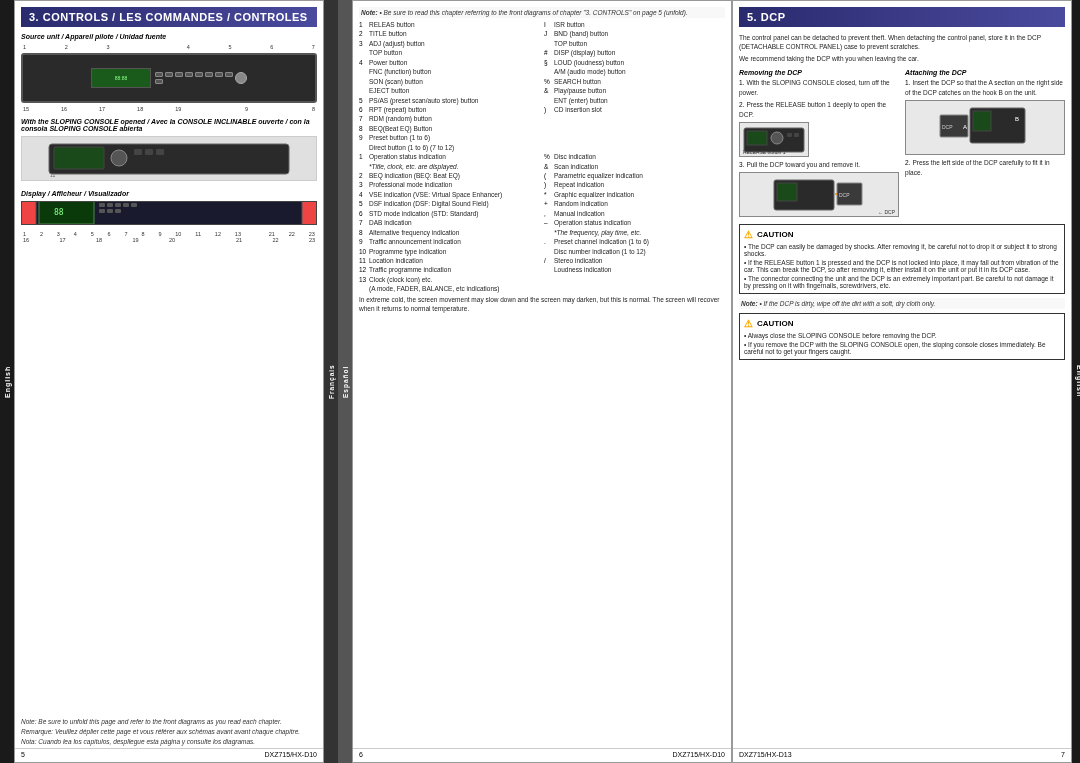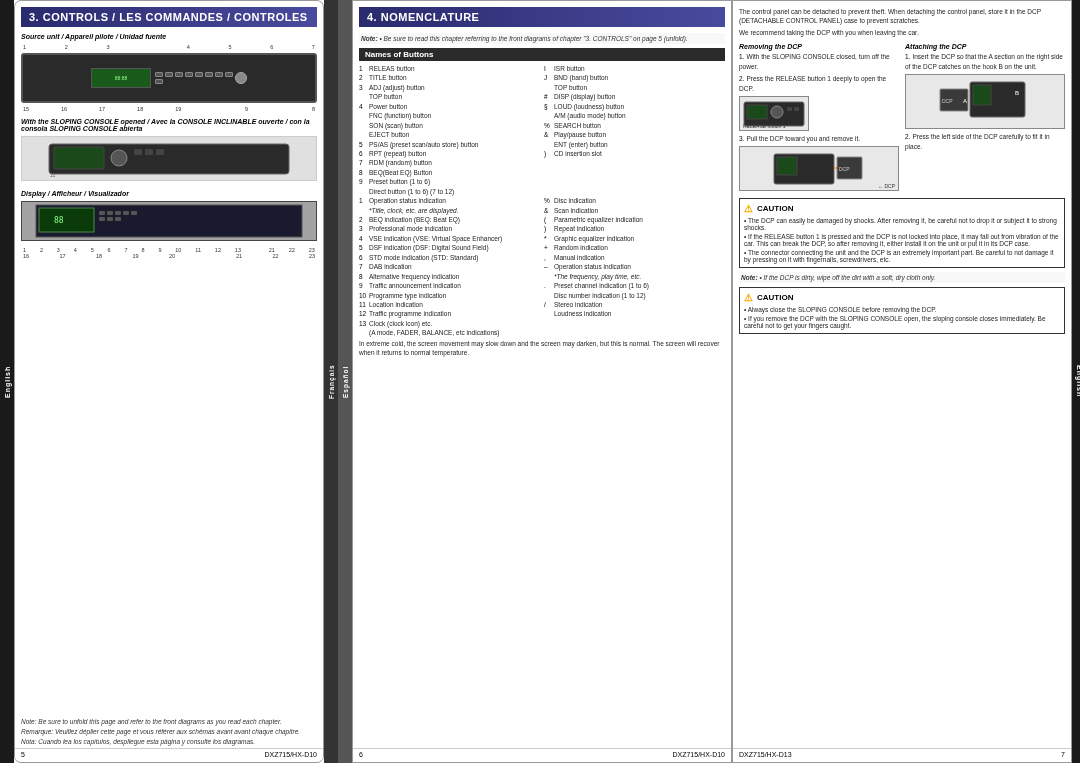--- a/index.html
+++ b/index.html
@@ -56,21 +56,21 @@
     .panel {
       flex: 1;
       border: 1px solid #999;
       display: flex;
       flex-direction: column;
       padding: 6px;
       position: relative;
       overflow: hidden;
     }
 
-    .panel-left { flex: 0 0 310px; border-radius: 7px; }
+    .panel-left { flex: 0 0 310px; }
     .panel-mid { flex: 0 0 380px; }
     .panel-right { flex: 0 0 340px; }
 
     
     .section-header {
       background: linear-gradient(to right, #2a2a6e, #4a4a9e);
       color: #fff;
       font-size: 11px;
       font-weight: bold;
       padding: 4px 8px;
@@ -337,25 +337,25 @@
 
     .numbers-row {
       display: flex;
       justify-content: space-between;
       padding: 0 2px;
       font-size: 5.5px;
       color: #333;
     }
 
     .display-visual {
-      background: #a3a3a3;
+      background: #ef4444;
       border: 1px solid #444;
       padding: 2px 4px;
       margin: 2px 0;
-      height: 40px;
+      height: 24px;
       position: relative;
       display: flex;
       align-items: center;
     }
   </style>
 </head>
 <body>
 
 <div class="page-container">
 
@@ -483,32 +483,27 @@
     <div class="page-numbers">
       <span>5</span>
       <span>DXZ715/HX-D10</span>
     </div>
   </div>
 
   <div class="side-label" style="background:#333; font-size:6.5px; writing-mode:vertical-rl; transform:rotate(180deg);">Français</div>
   <div class="side-label" style="background:#555; font-size:6.5px; writing-mode:vertical-rl; transform:rotate(180deg);">Español</div>
 
   <div class="panel panel-mid">
-    <div class="section-header">
-      <span>4.</span>
-      <span>NOMENCLATURE</span>
-    </div>
 
     <div class="panel-content">
       <div class="note-box">
         <span class="note-label">Note:</span>
         <span>• Be sure to read this chapter referring to the front diagrams of chapter "3. CONTROLS" on page 5 (unfold).</span>
       </div>
 
-      <div class="subsection-header">Names of Buttons</div>
 
       <div class="two-col">
         <div class="col">
           <div class="list-item">
             <span class="list-num">1</span>
             <span class="list-text">RELEAS button</span>
           </div>
           <div class="list-item">
             <span class="list-num">2</span>
             <span class="list-text">TITLE button</span>
@@ -729,20 +724,24 @@
       <div class="text-para">In extreme cold, the screen movement may slow down and the screen may darken, but this is normal. The screen will recover when it returns to normal temperature.</div>
     </div>
 
     <div class="page-numbers">
       <span>6</span>
       <span>DXZ715/HX-D10</span>
     </div>
   </div>
 
   <div class="panel panel-right">
+    <div class="section-header">
+      <span>5.</span>
+      <span>DCP</span>
+    </div>
 
     <div class="panel-content">
       <div class="text-para">The control panel can be detached to prevent theft. When detaching the control panel, store it in the DCP (DETACHABLE CONTROL PANEL) case to prevent scratches.</div>
       <div class="text-para">We recommend taking the DCP with you when leaving the car.</div>
 
       <div class="two-col-header">
         <div class="col-header-item">
           <div class="sub-col-header">
             <span style="font-style:italic;">Removing the DCP</span>
           </div>

